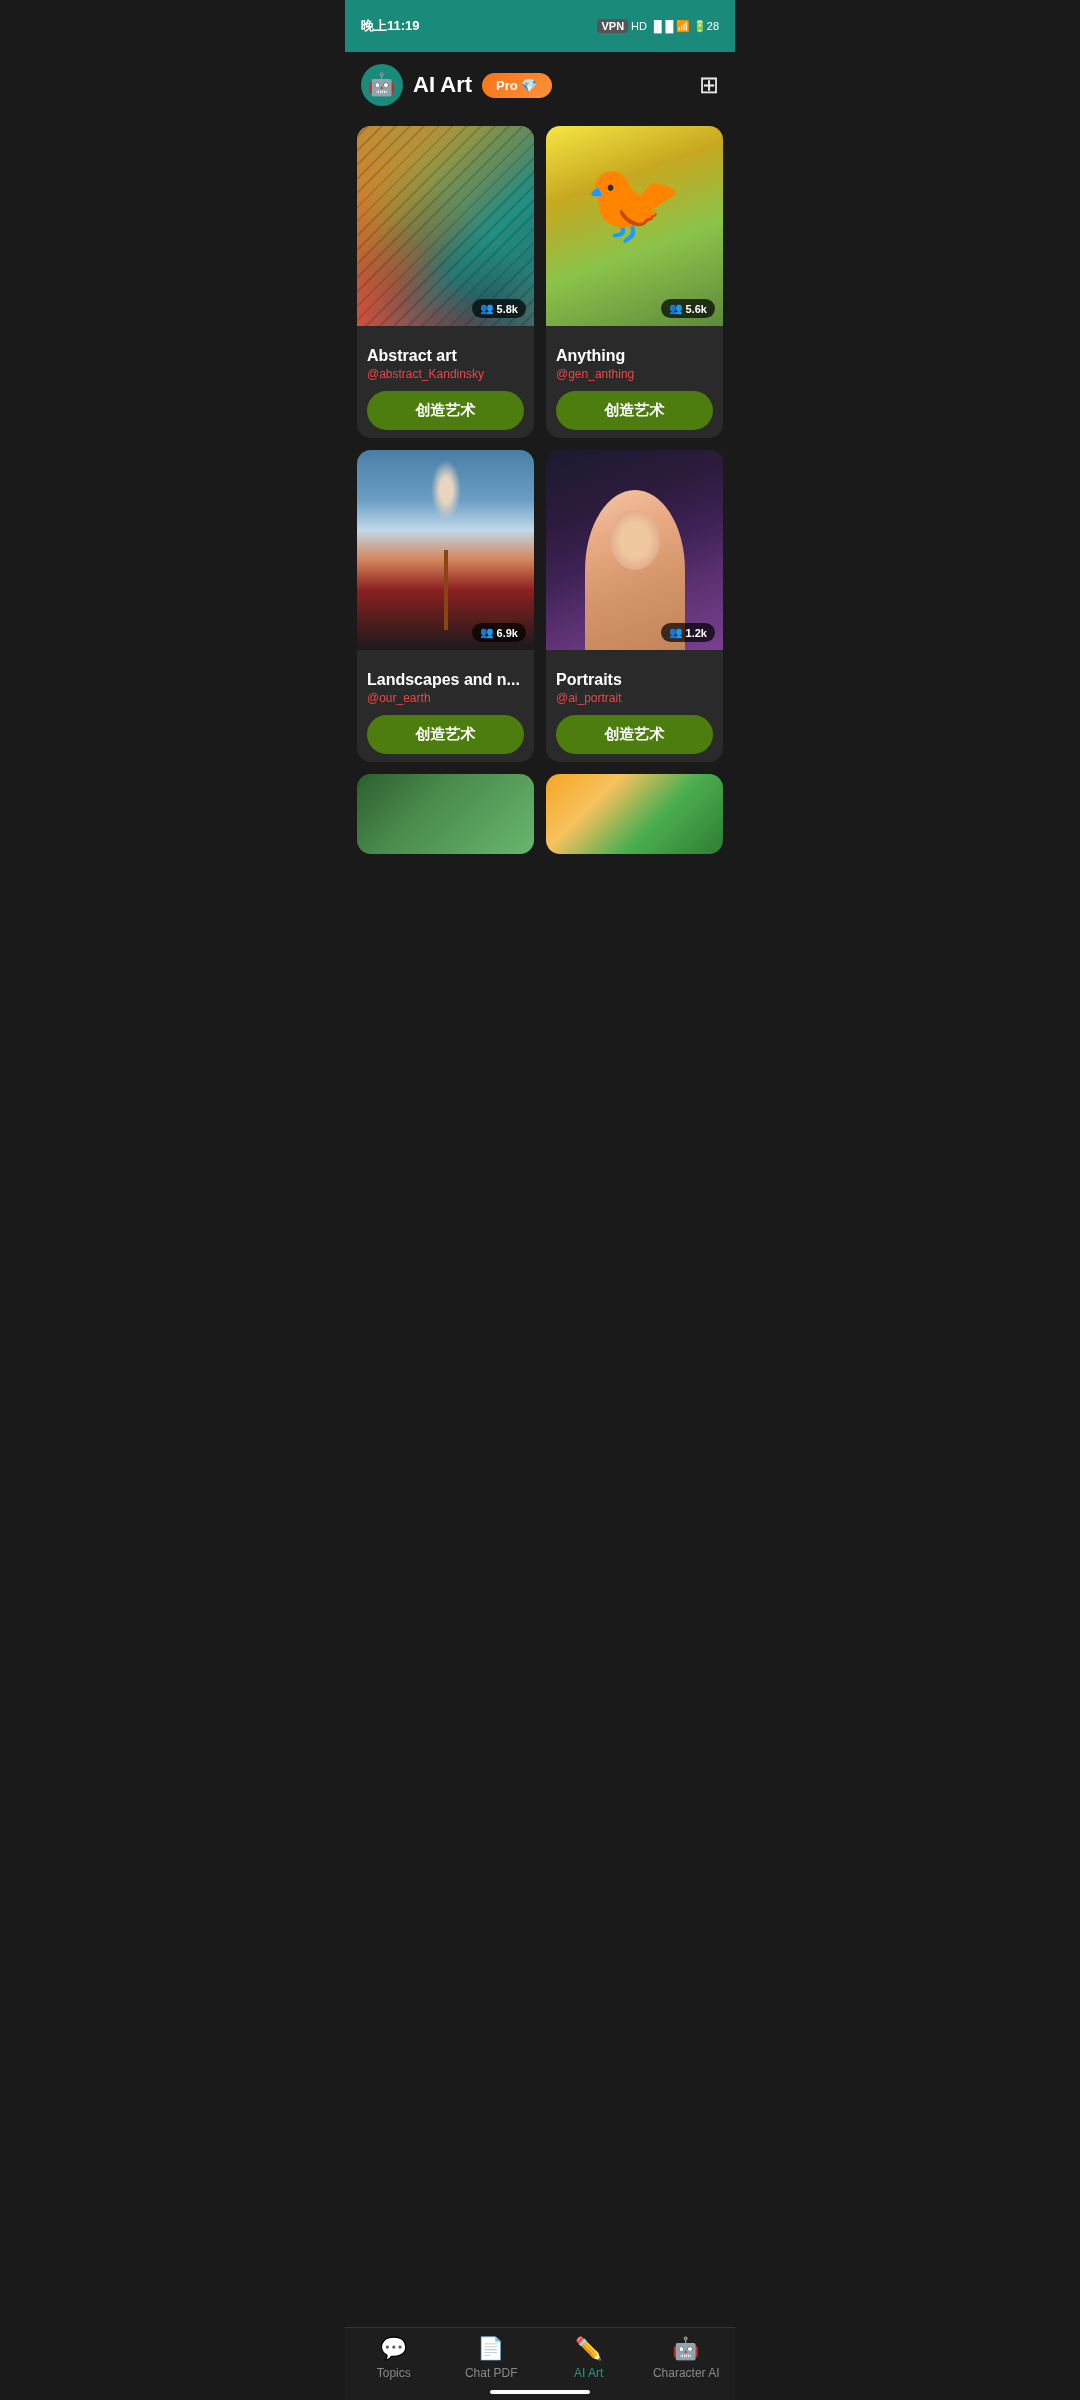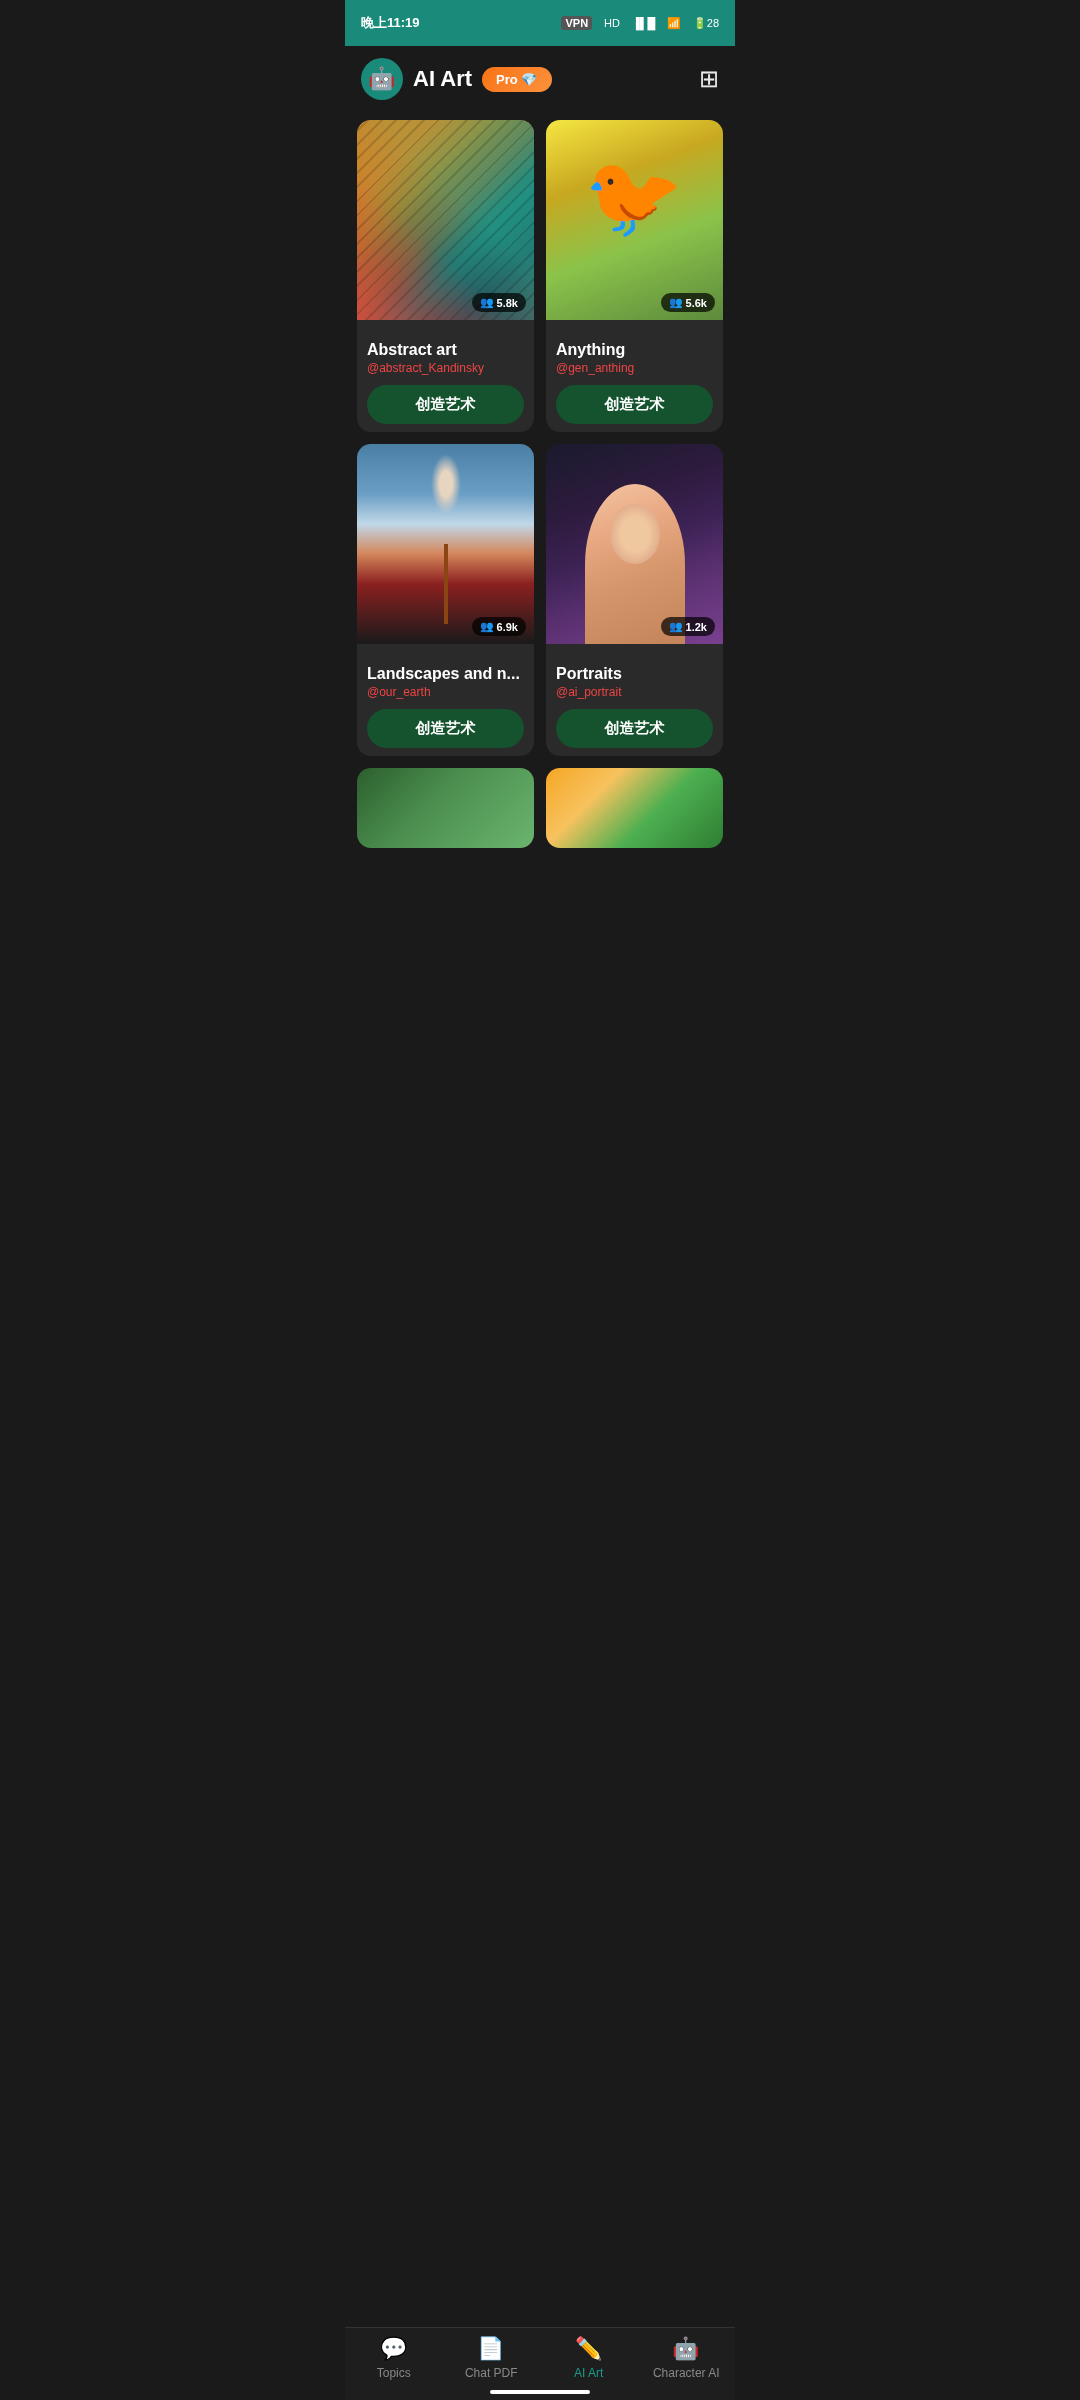--- a/index.html
+++ b/index.html
@@ -15,33 +15,33 @@
       overflow-x: hidden;
     }
 
     
     .status-bar {
       background: #1a8a7a;
       display: flex;
       justify-content: space-between;
       align-items: center;
       padding: 15px 16px;
-      height: 46px;
+      height: 52px;
     }
 
     .status-time {
       color: white;
       font-size: 13px;
       font-weight: 600;
     }
 
     .status-icons {
       display: flex;
       align-items: center;
-      gap: 12px;
+      gap: 3px;
     }
 
     .status-icons span {
       color: white;
       font-size: 11px;
     }
 
     .vpn-badge {
       background: #555;
       color: white;
@@ -273,21 +273,21 @@
       text-overflow: ellipsis;
     }
 
     .card-username {
       color: #ef4444;
       font-size: 12px;
       margin-bottom: 10px;
     }
 
     .create-btn {
-      background: #14532d;
+      background: #4d7c0f;
       color: white;
       border: none;
       border-radius: 22px;
       padding: 10px;
       width: 100%;
       font-size: 15px;
       font-weight: 600;
       cursor: pointer;
       text-align: center;
     }

